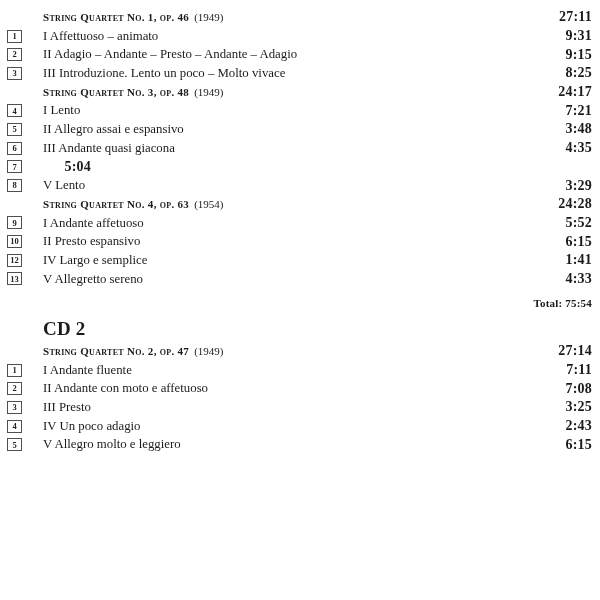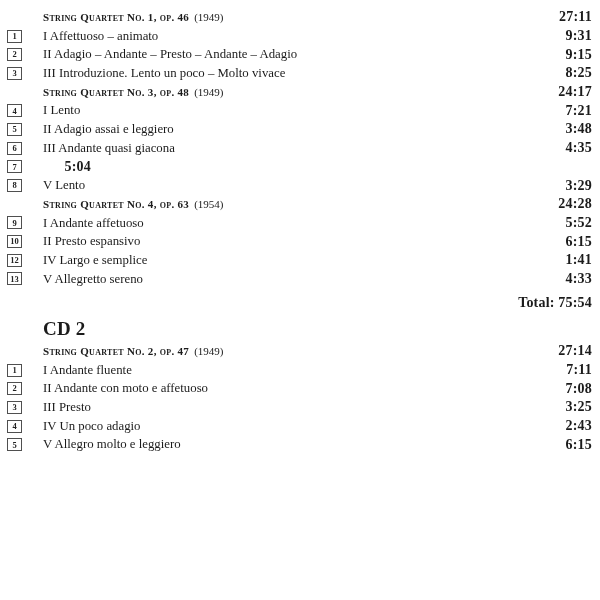--- a/index.html
+++ b/index.html
@@ -92,21 +92,21 @@
     letter-spacing: 0.2px;
   }
   .total-row {
     display: flex;
     justify-content: flex-end;
     margin-top: 5px;
     height: 18.7px;
     align-items: center;
   }
   .total-label {
-    font-size: 14px;
+    font-size: 11px;
     font-weight: 700;
     letter-spacing: 0.2px;
   }
 </style>
 </head>
 <body>
 
 <div class="page" id="page">
     <section class="disc-section">
       <div class="work">
@@ -157,21 +157,21 @@
           </div>
           <div class="title-col">I Lento</div>
           <div class="time-col">7:21</div>
         </div>
         <div class="row">
           <div class="num-col">
             <span class="num-box">
               <span>5</span>
             </span>
           </div>
-          <div class="title-col">II Adagio assai e leggiero</div>
+          <div class="title-col">II Allegro assai e espansivo</div>
           <div class="time-col">3:48</div>
         </div>
         <div class="row">
           <div class="num-col">
             <span class="num-box">
               <span>6</span>
             </span>
           </div>
           <div class="title-col">III Andante quasi giacona</div>
           <div class="time-col">4:35</div>

